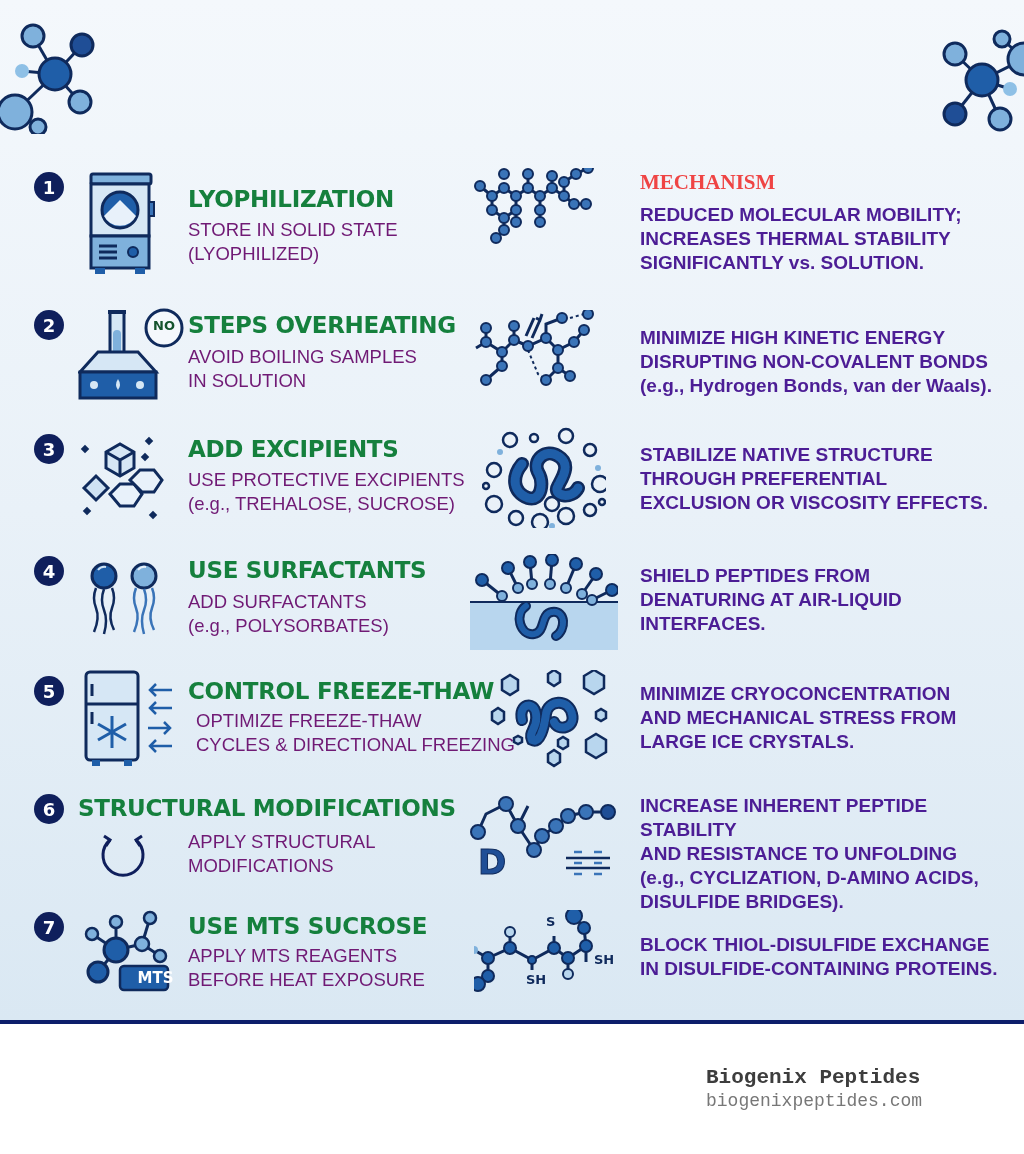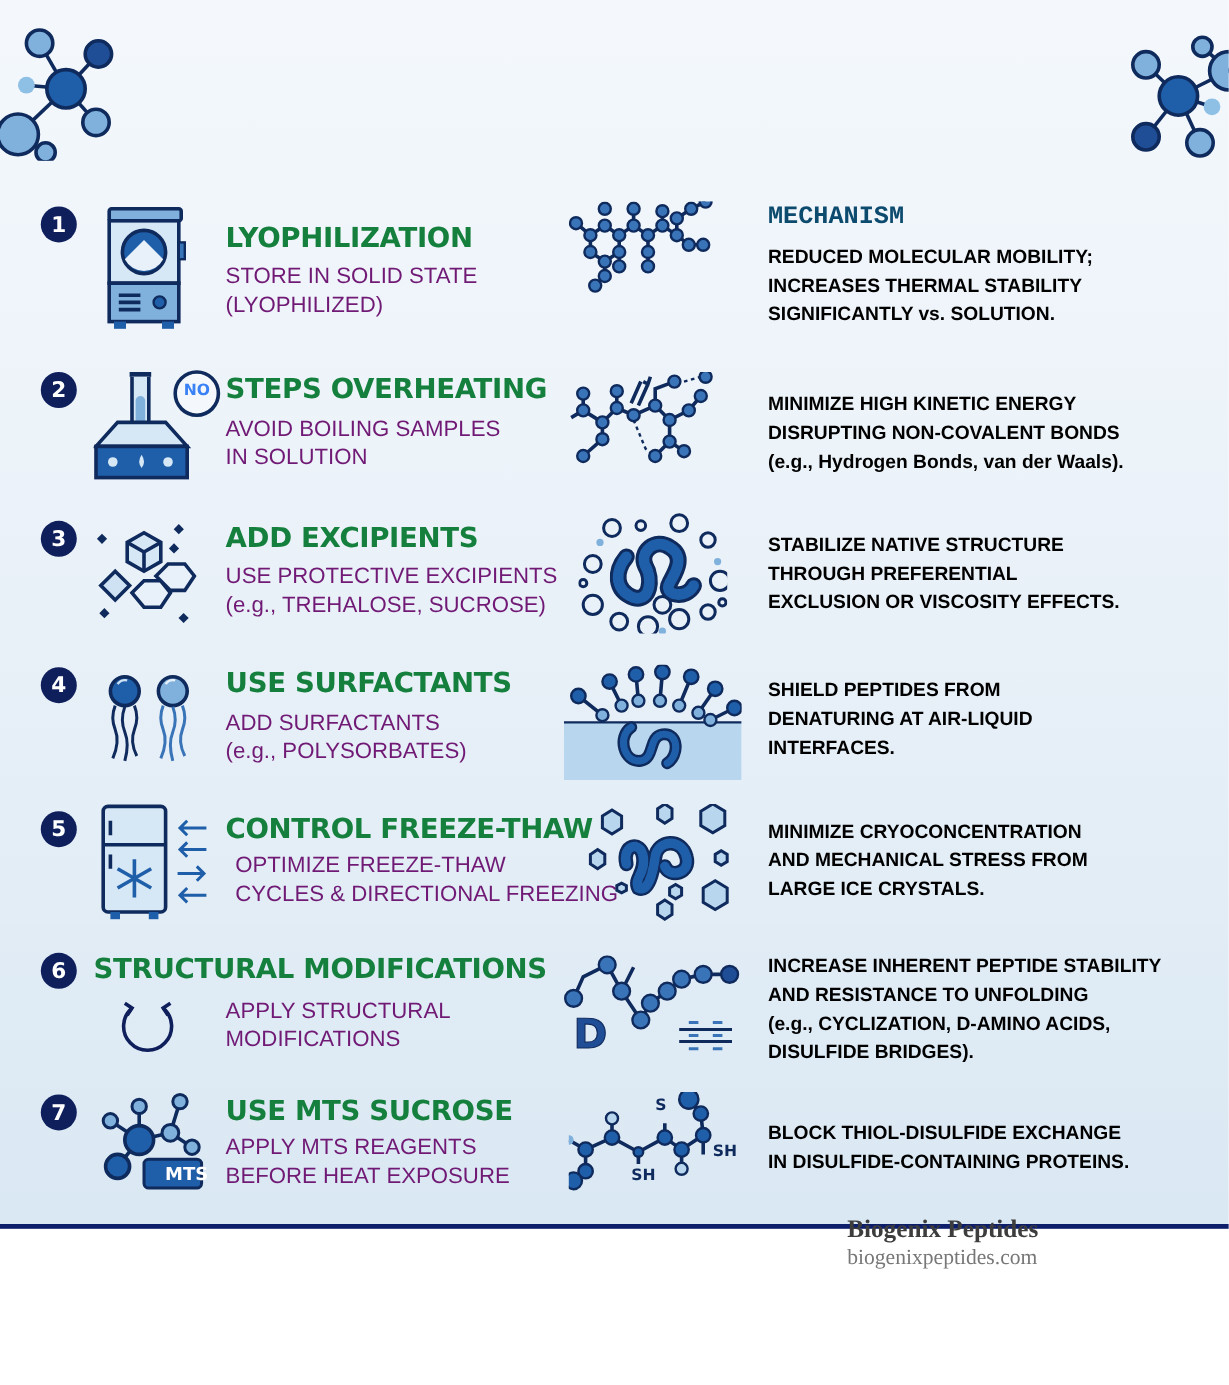--- a/index.html
+++ b/index.html
@@ -35,32 +35,32 @@
     position: absolute; font-family: "DejaVu Sans", sans-serif;
     font-weight: bold; font-size: 23px; color: #15803d;
     white-space: nowrap; letter-spacing: -0.3px;
   }
   .step-desc {
     position: absolute; font-family: "Liberation Sans", sans-serif;
     font-weight: normal; font-size: 18.5px; line-height: 24px; color: #701a75;
     white-space: pre-line;
   }
   .mech-title {
-    position: absolute; font-family: Liberation Mono, monospace;
-    font-weight: bold; font-size: 21px; color: #0c4a6e; text-align: center;
+    position: absolute; font-family: Liberation Serif, serif;
+    font-weight: bold; font-size: 21px; color: #ef4444; text-align: center;
   }
   .mech-desc {
     position: absolute; font-family: "Liberation Sans", sans-serif;
-    font-weight: bold; font-size: 16px; line-height: 24px; color: #000000;
+    font-weight: bold; font-size: 19px; line-height: 24px; color: #4c1d95;
     white-space: pre-line;
   }
   .mech-icon { position: absolute; }
   .brand {
-    position: absolute; left: 706px; top: 1012px;
-    font-family: Liberation Serif, serif;
+    position: absolute; left: 706px; top: 1066px;
+    font-family: Liberation Mono, monospace;
   }
   .brand-name { font-weight: bold; font-size: 21px; color: #3d3d3d; line-height: 24px; }
   .brand-url { font-size: 18px; color: #777; line-height: 22px; }
 </style>
 </head>
 <body>
 
 <div class="panel"></div>
 
 <svg class="corner" style="left:0;top:14px" width="100" height="120" viewBox="0 0 100 120">
@@ -171,21 +171,21 @@
     <rect x="30" y="4" width="18" height="4" fill="#0f2a5c"></rect>
     <path d="M32 8 V50 A7 7 0 0 0 46 50 V8" fill="#d6e7f5" stroke="#0f2a5c" stroke-width="3"></path>
     <rect x="35" y="24" width="8" height="28" rx="4" fill="#7fb1dc"></rect>
     <path d="M2 66 L20 46 H60 L78 66 Z" fill="#d6e7f5" stroke="#0f2a5c" stroke-width="3"></path>
     <rect x="2" y="66" width="76" height="26" fill="#1f5ea8" stroke="#0f2a5c" stroke-width="3"></rect>
     <circle cx="16" cy="79" r="4" fill="#d6e7f5"></circle>
       <circle cx="62" cy="79" r="4" fill="#d6e7f5"></circle>
     <path d="M40 73 Q44 79 40 84 Q36 79 40 73Z" fill="#d6e7f5"></path>
     <circle cx="86" cy="22" r="18" fill="#f4f8fc" stroke="#0f2a5c" stroke-width="3"></circle>
   </svg>
-  <div style="position:absolute;left:149px;top:318px;width:30px;text-align:center;font-weight:bold;font-size:13px;font-family:'DejaVu Sans',sans-serif;color:#3b82f6">NO</div>
+  <div style="position:absolute;left:149px;top:318px;width:30px;text-align:center;font-weight:bold;font-size:13px;font-family:'DejaVu Sans',sans-serif;color:#14532d">NO</div>
   <div class="step-title" style="left:188px;top:312px">STEPS OVERHEATING</div>
   <div class="step-desc" style="left:188px;top:345px">AVOID BOILING SAMPLES
 IN SOLUTION</div>
 
   <svg class="mech-icon" style="left:474px;top:310px" width="140" height="90" viewBox="0 0 140 90">
     <g stroke="#0f2a5c" stroke-width="3" fill="none">
       <path d="M2 38 L12 32 L12 18 M12 32 L28 42 L40 30 L40 16 M40 30 L54 36 L72 28 L72 14 L88 8 M72 28 L84 40 L100 32 L110 20"></path>
       <path d="M28 42 L28 56 L12 70 M84 40 L84 58 L96 66 M84 58 L72 70"></path>
       <path d="M58 28 L66 10 M62 8 L66 10 L68 4 M52 26 L60 8"></path>
     </g>

